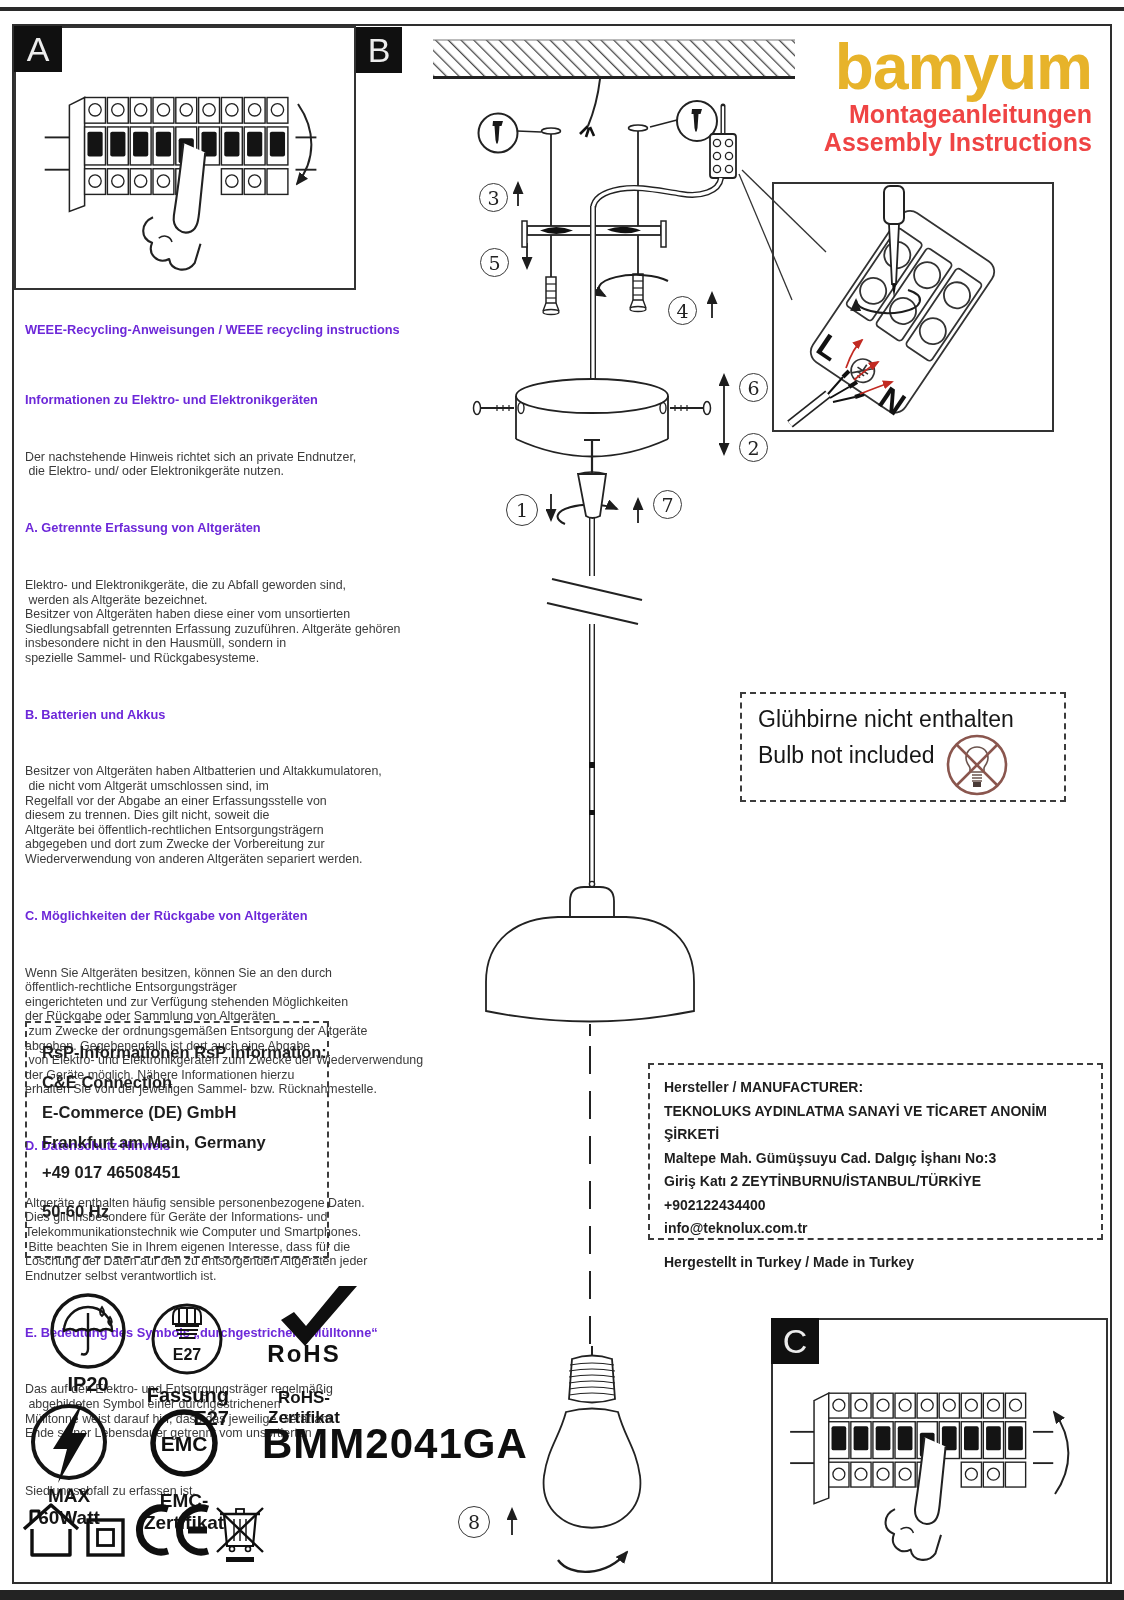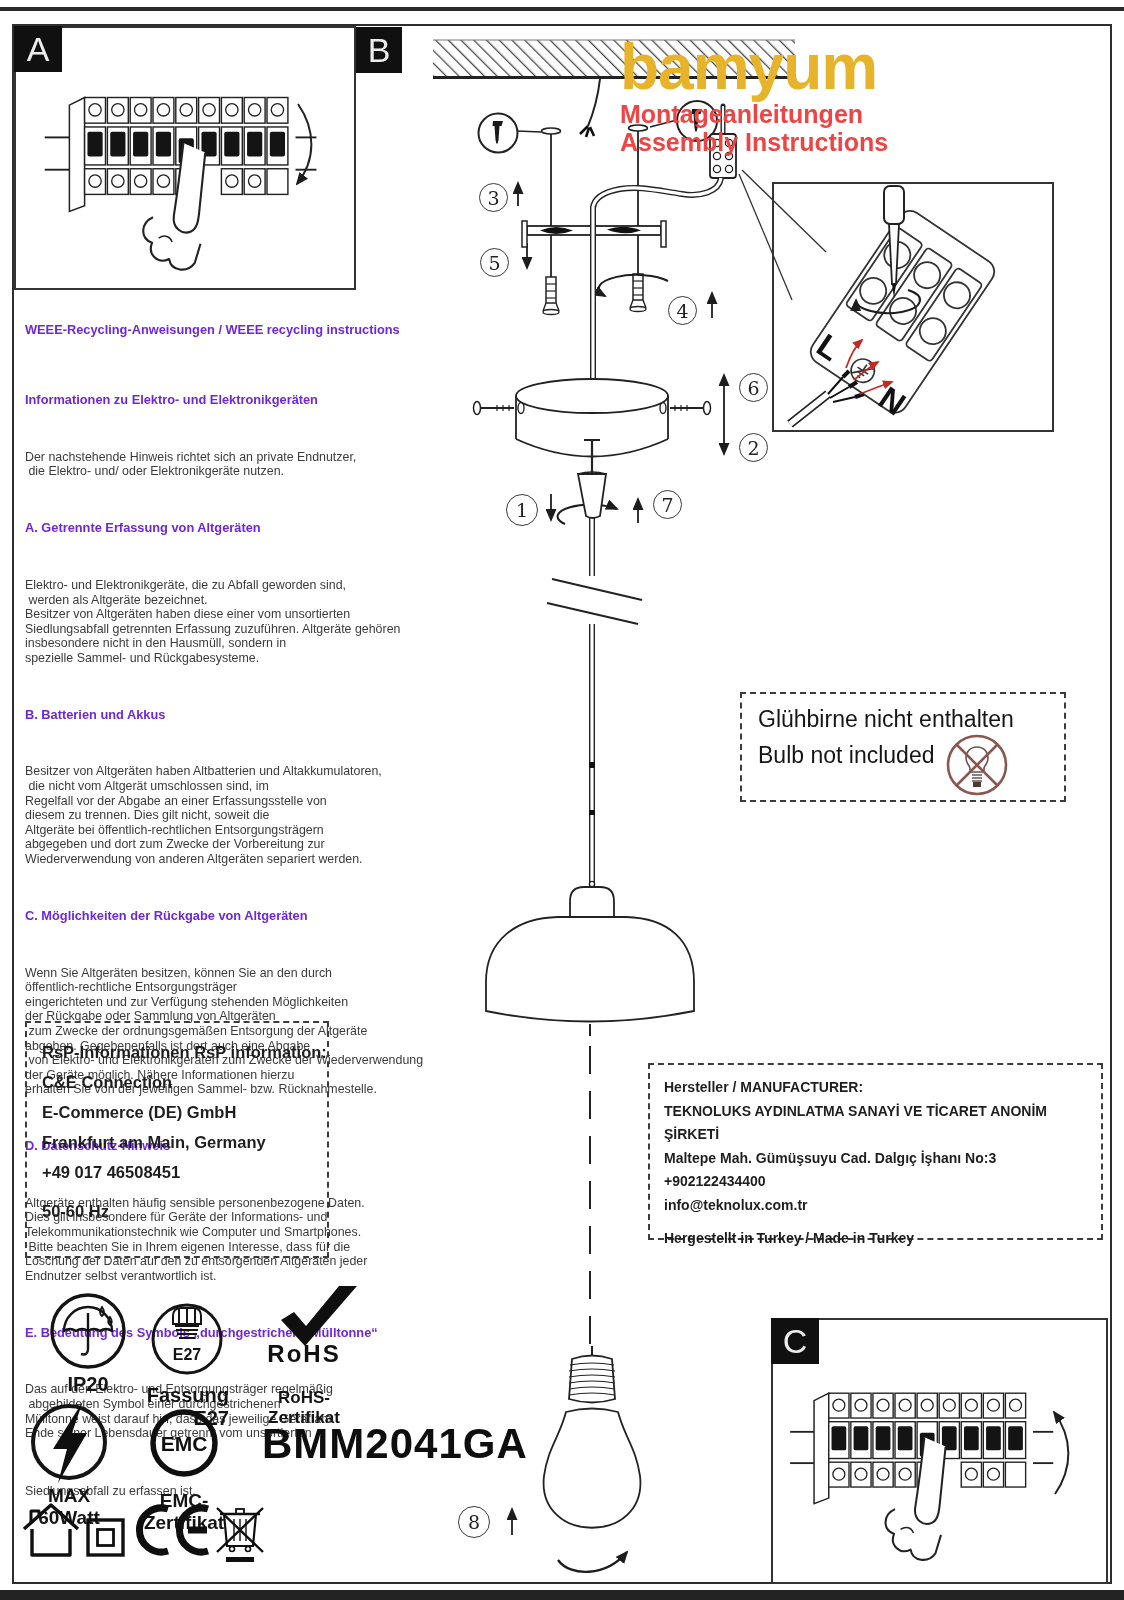--- a/index.html
+++ b/index.html
@@ -11,21 +11,21 @@
   .frame{left:12px;top:24px;width:1096px;height:1556px;border:2px solid #2e2e2e;}
   .art{left:0;top:0;width:1124px;height:1600px;pointer-events:none;}
   .secbox{border:2px solid #333;}
   .box-a{left:14px;top:26px;width:338px;height:260px;}
   .box-c{left:771px;top:1318px;width:333px;height:262px;background:#fff;}
   .seclabel{width:48px;height:46px;background:#101010;color:#ececec;display:flex;
             align-items:center;justify-content:center;font-size:34px;font-weight:400;}
   .label-a{left:14px;top:26px;}
   .label-b{left:356px;top:27px;width:46px;}
   .label-c{left:771px;top:1318px;}
-  .brand{left:620px;top:34px;width:472px;text-align:left;}
+  .brand{left:620px;top:34px;width:472px;text-align:right;}
   .brand .logo{font-size:64px;font-weight:bold;letter-spacing:-1px;color:#e7b32a;line-height:66px;}
   .brand .sub{font-size:25px;font-weight:bold;color:#ef4444;line-height:28px;}
   .weee{left:25px;top:294px;width:412px;font-size:12.4px;line-height:14.6px;color:#3b3b3b;white-space:pre;}
   .w-title,.w-head{font-weight:bold;color:#6d28d9;font-size:12.8px;}
   .w-head{margin-top:13px;margin-bottom:13px;}
   .w-title{margin-bottom:13px;}
   .w-footer{margin-top:14px;}
   .step{border:1.6px solid #3a3a3a;border-radius:50%;width:27px;height:27px;display:flex;
         align-items:center;justify-content:center;font-family:"DejaVu Serif",serif;
         font-size:19px;color:#222;background:#fff;}
@@ -417,20 +417,21 @@
     <div>E-Commerce (DE) GmbH</div>
     <div>Frankfurt am Main, Germany</div>
     <div>+49 017 46508451</div>
     <div class="gap">50-60 Hz</div>
   </div>
 
   <div class="abs dashed mfr-box">
     <div>Hersteller / MANUFACTURER:</div>
     <div>TEKNOLUKS AYDINLATMA SANAYİ VE TİCARET ANONİM ŞİRKETİ</div>
     <div>Maltepe Mah. Gümüşsuyu Cad. Dalgıç İşhanı No:3</div>
+    <div>Giriş Katı 2 ZEYTİNBURNU/İSTANBUL/TÜRKİYE</div>
     <div>+902122434400</div>
     <div>info@teknolux.com.tr</div>
     <div class="mfr-made">Hergestellt in Turkey / Made in Turkey</div>
   </div>
 
   <div class="abs cert c-ip">
     <svg width="84" height="80" viewBox="0 0 84 80">
       <circle cx="42" cy="40" r="36" fill="none" stroke="#141414" stroke-width="3.4"></circle>
       <path d="M18,40 A24,24 0 0 1 66,40 Q60,36 54,40 Q48,36 42,40 Q36,36 30,40 Q24,36 18,40 Z" fill="none" stroke="#141414" stroke-width="2.4" stroke-linejoin="round"></path>
       <path d="M42,22 V40 M42,40 V58 Q42,65 35,63" fill="none" stroke="#141414" stroke-width="2.4"></path>

